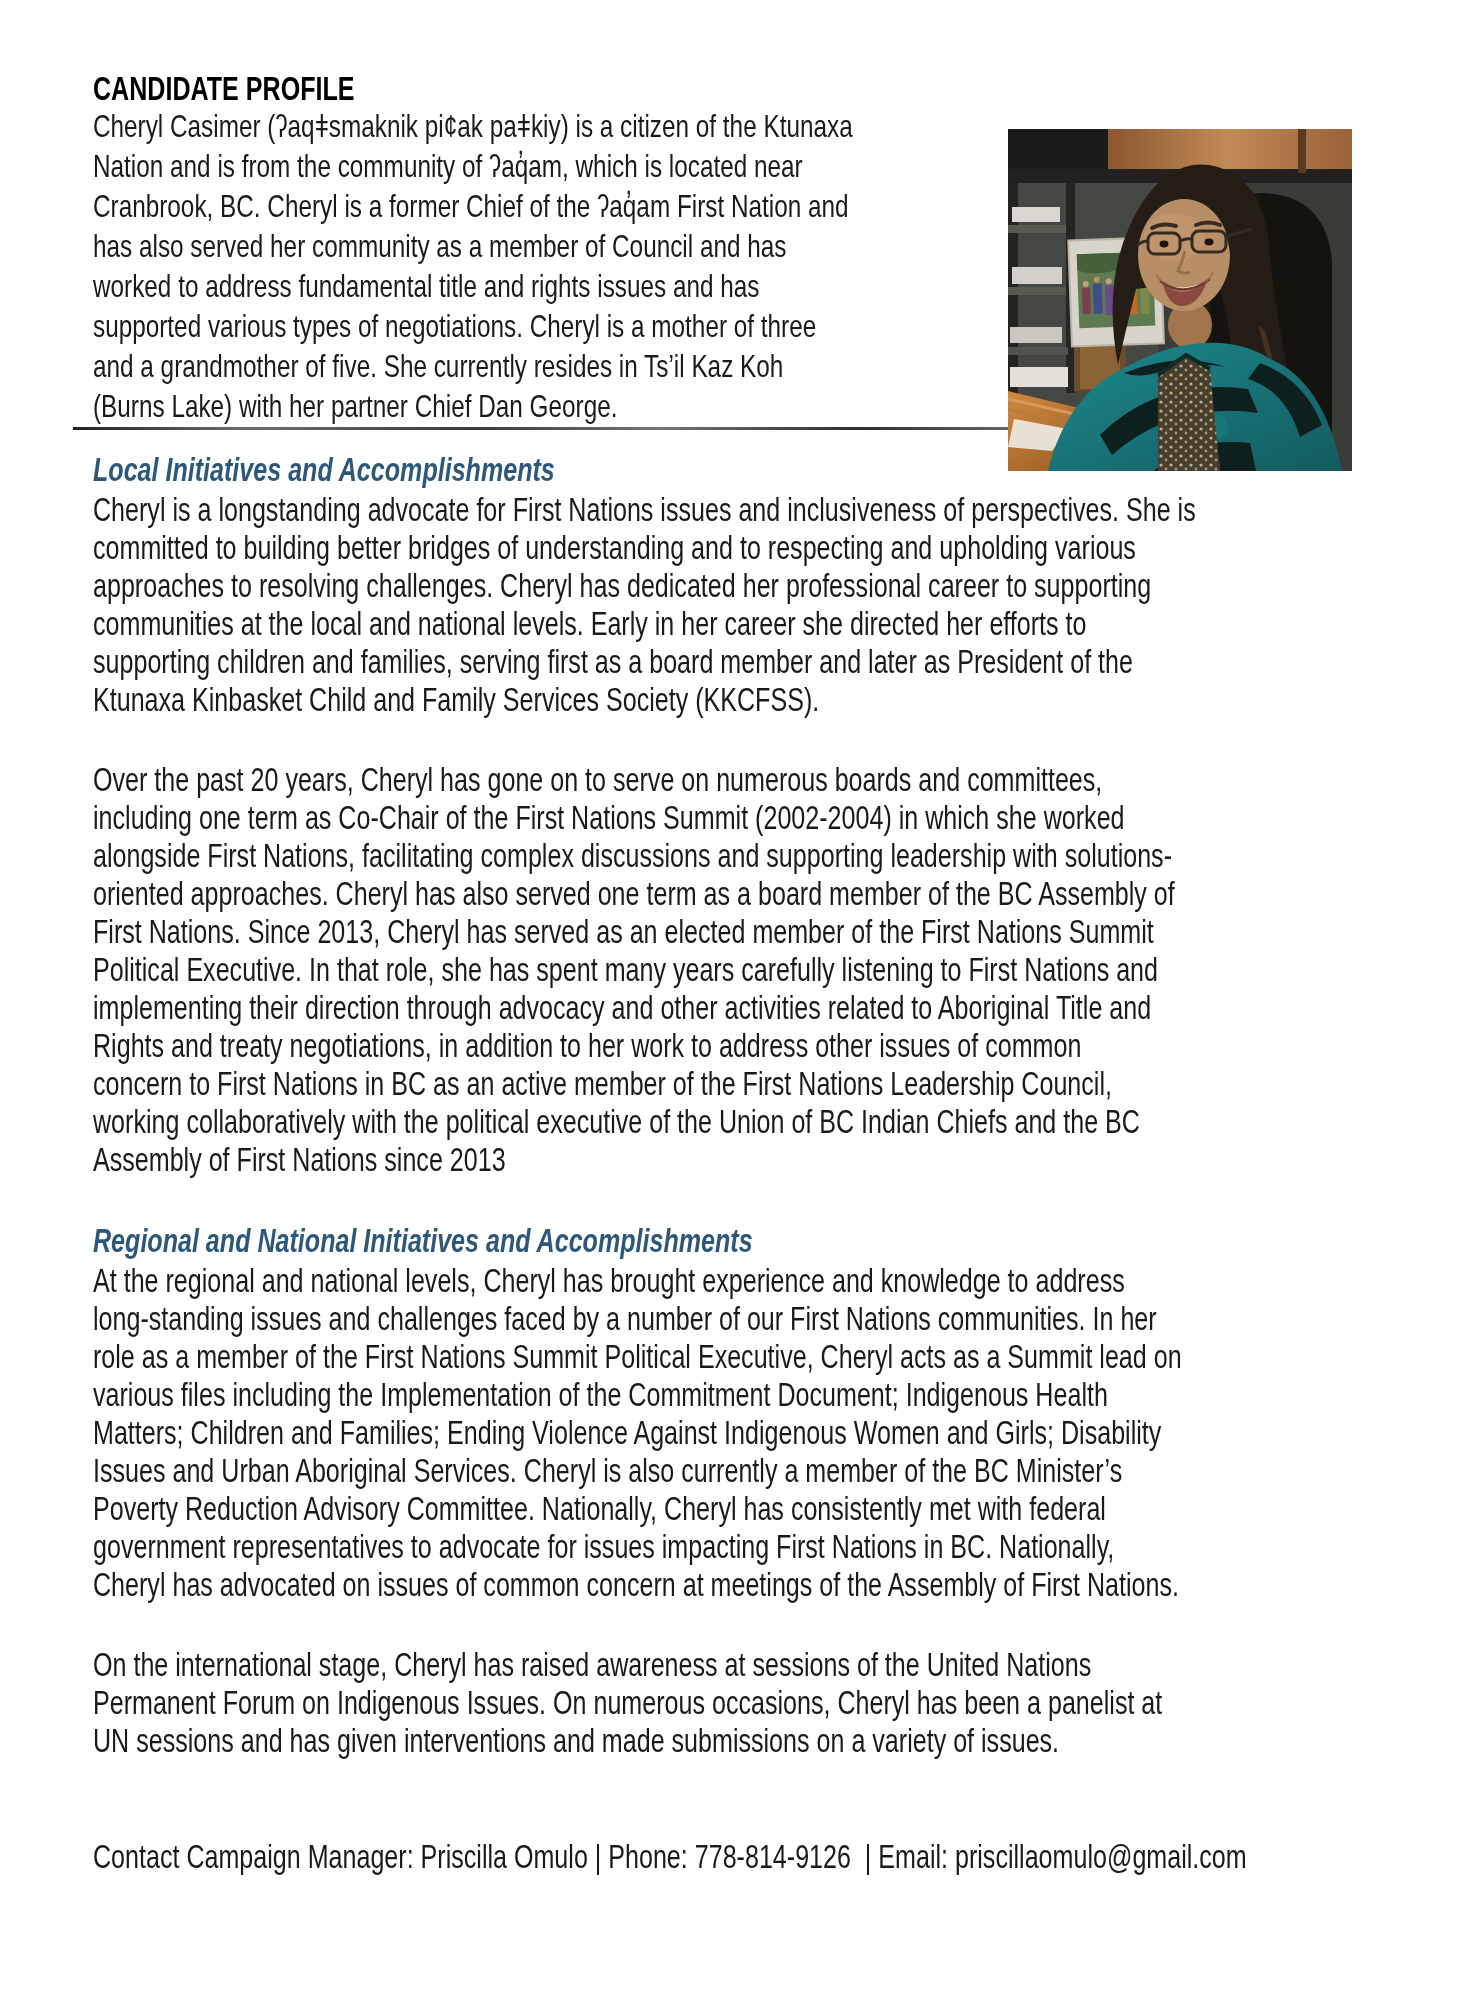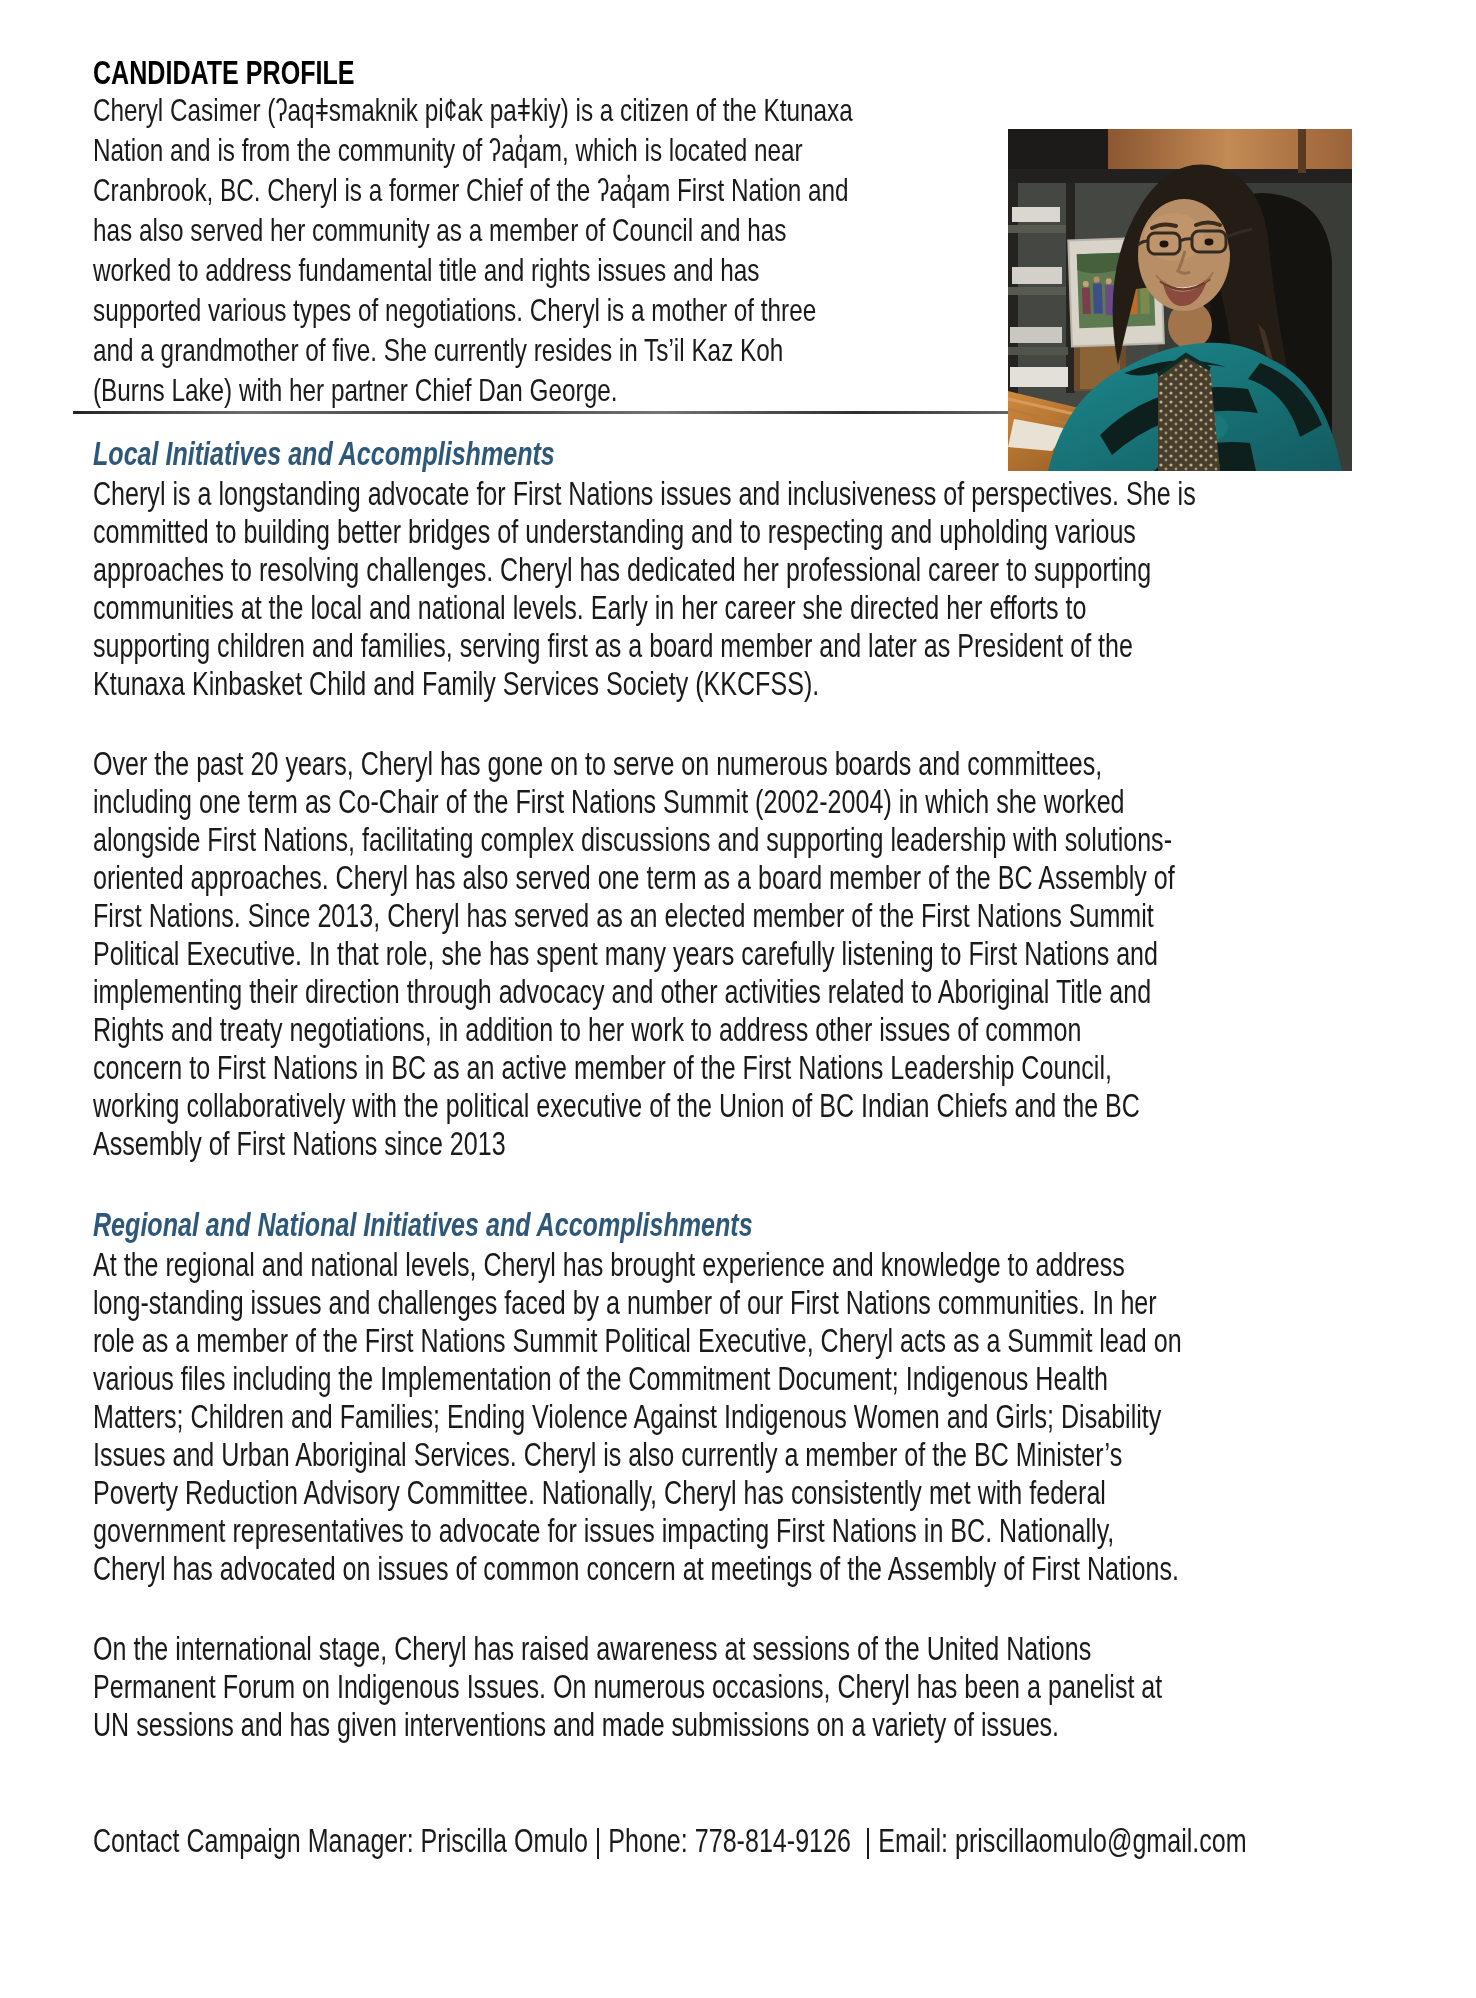--- a/index.html
+++ b/index.html
@@ -5,21 +5,21 @@
   html,body{margin:0;padding:0;background:#ffffff;}
   .page{
     position:relative;
     width:1476px;
     height:1998px;
     background:#ffffff;
     overflow:hidden;
   }
   .content{
     position:relative;
-    padding:56px 0 0 93px;
+    padding:72px 0 0 93px;
   }
   .txt{
     font-family:"Liberation Sans","DejaVu Sans",sans-serif;
     color:#1a1a1a;
     margin:0;
     white-space:pre-wrap;
     transform:scaleX(0.76);
     transform-origin:0 0;
     width:1840px;
   }

